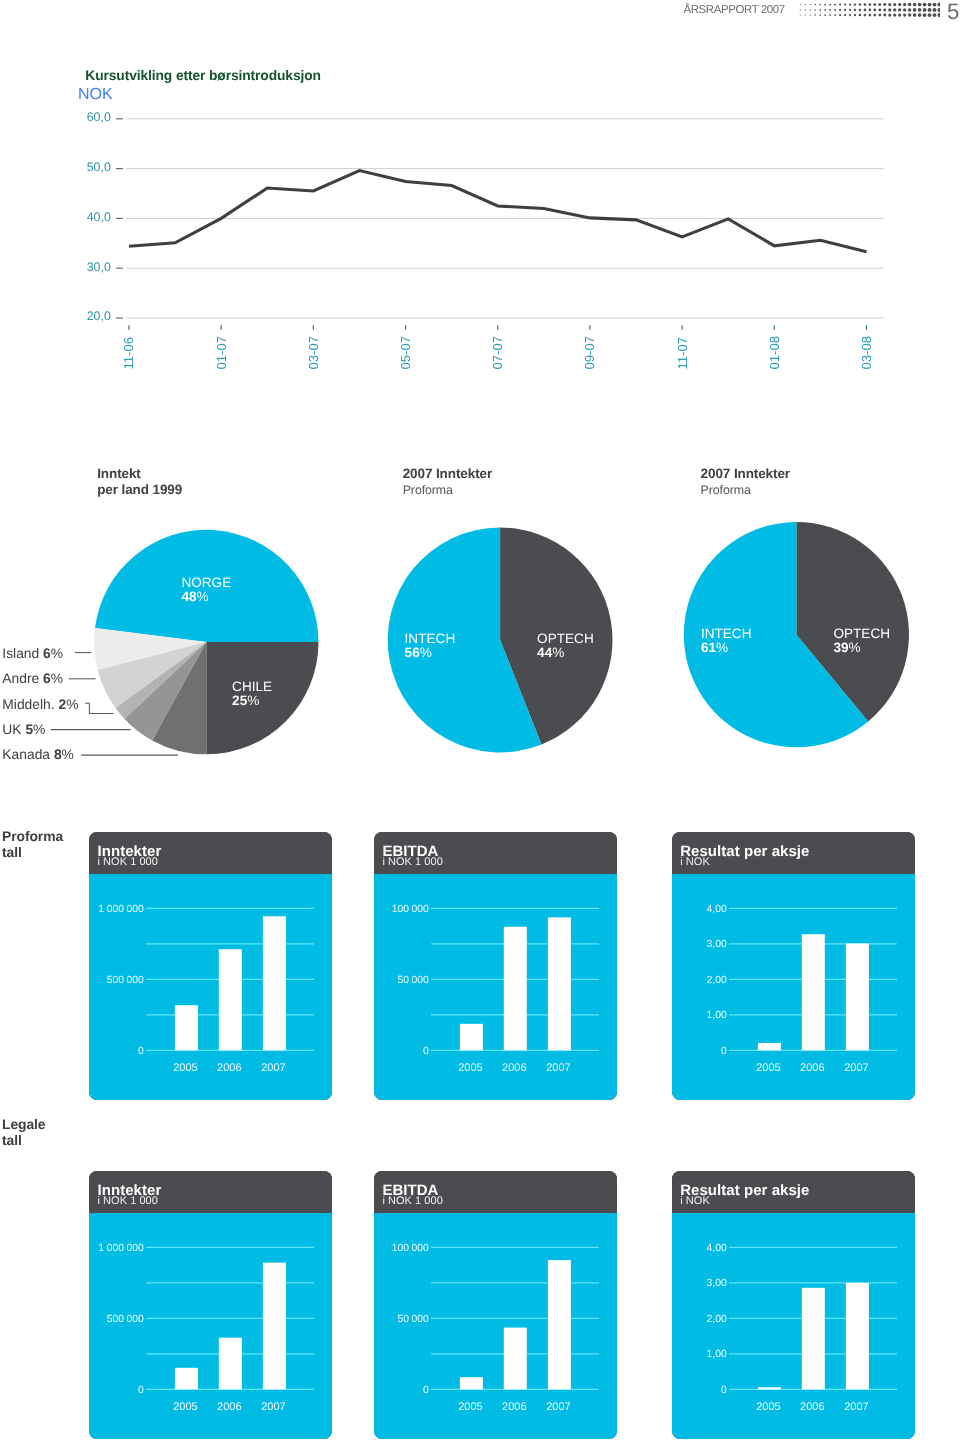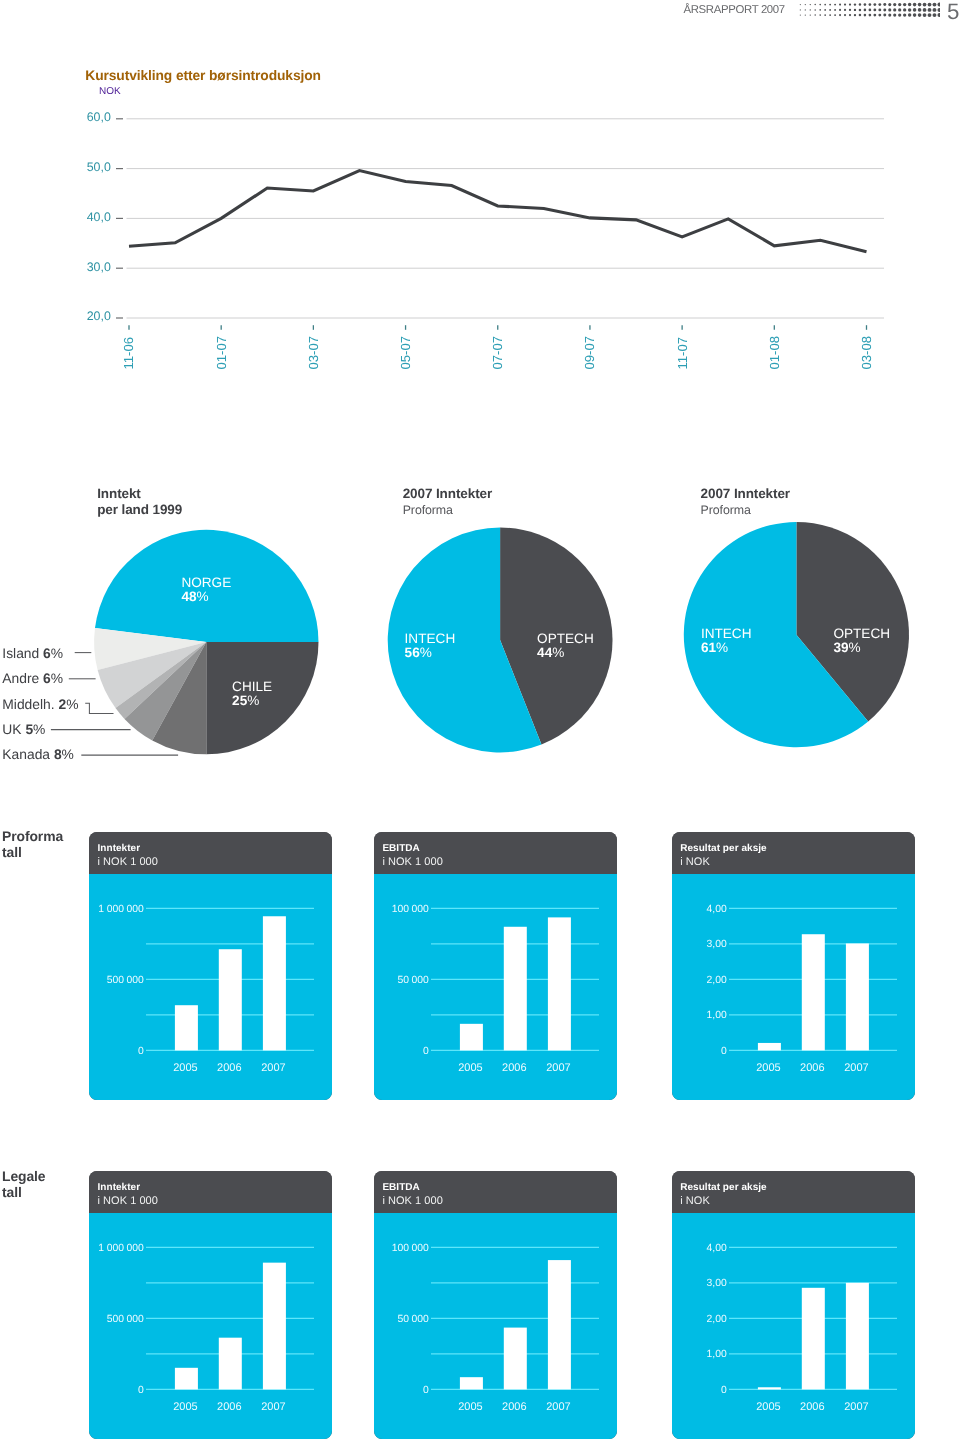--- a/index.html
+++ b/index.html
@@ -10,36 +10,36 @@
 *{-webkit-font-smoothing:antialiased;}
 div,span,svg{box-sizing:border-box;}
 .abs{position:absolute;}
 
 
 #hdr-title{left:683.5px;top:4px;font-size:11.4px;letter-spacing:-0.35px;color:#6a6b6e;}
 #hdr-dots{left:797.7px;top:0px;}
 #hdr-page{left:947.1px;top:-1.4px;font-size:22.3px;color:#6a6b6e;letter-spacing:0;}
 
 
-#lc-title{left:85.3px;top:68px;font-size:13.8px;font-weight:bold;color:#a16207;letter-spacing:-0.1px;}
-#lc-unit{left:99px;top:85.5px;font-size:10px;color:#4c1d95;}
+#lc-title{left:85.3px;top:68px;font-size:13.8px;font-weight:bold;color:#14532d;letter-spacing:-0.1px;}
+#lc-unit{left:78px;top:85.5px;font-size:16px;color:#3b82f6;}
 #lc-svg{left:0px;top:0px;}
 
 
-.pie-title{font-size:13.5px;font-weight:bold;color:#3f4044;line-height:16.1px;letter-spacing:-0.1px;margin-top:20px;}
+.pie-title{font-size:13.5px;font-weight:bold;color:#3f4044;line-height:16.1px;letter-spacing:-0.1px;}
 .pie-sub{font-size:12.4px;font-weight:normal;color:#55565a;}
 
 
 .sec-label{left:2.1px;font-size:13.9px;font-weight:bold;color:#3f4044;line-height:16.1px;letter-spacing:-0.1px;}
 
 
 .card{border-radius:8px;background:#4b4c50;overflow:hidden;}
 .card-body{position:absolute;left:0;right:0;bottom:0;background:#00bce4;}
 .card-head{background:#4b4c50;width:100%;}
-.card-title{font-size:10px;font-weight:bold;color:#ffffff;letter-spacing:0.05px;}
+.card-title{font-size:15px;font-weight:bold;color:#ffffff;letter-spacing:0.05px;}
 .card-sub{font-size:11px;color:#f2f3f3;letter-spacing:0.05px;}
 </style>
 </head>
 <body>
 
 <div class="abs" id="hdr-title">ÅRSRAPPORT 2007</div>
 <div class="abs" id="hdr-dots">
   <svg width="142" height="18" viewBox="0 0 142 18">
     <g id="dotgrid" fill="#4e4f52">
         <circle cx="2.30" cy="4.6" r="0.55"></circle>
@@ -229,21 +229,21 @@
 </div>
 <div class="abs pie-title" style="left:700.6px;top:466.2px">
   <span>2007 Inntekter</span><br>
   <span class="pie-sub">Proforma</span>
 </div>
 
 <div class="abs sec-label" style="top:827.6px">
   <span>Proforma</span><br>
   <span>tall</span>
 </div>
-<div class="abs sec-label" style="top:1168.0px">
+<div class="abs sec-label" style="top:1116px">
   <span>Legale</span><br>
   <span>tall</span>
 </div>
 
 <div id="cards">
     <div class="abs card" style="left: 89.3px; top: 832px; width: 243px; height: 267.5px;">
       <div class="card-body" style="top: 41.5px;"></div>
       <div class="card-head" style="height: 41.5px; position: relative;">
         <div class="abs card-title" style="left: 8.2px; top: 11.1px;">Inntekter</div>
         <div class="abs card-sub" style="left: 8.2px; top: 24.3px;">i NOK 1 000</div>

